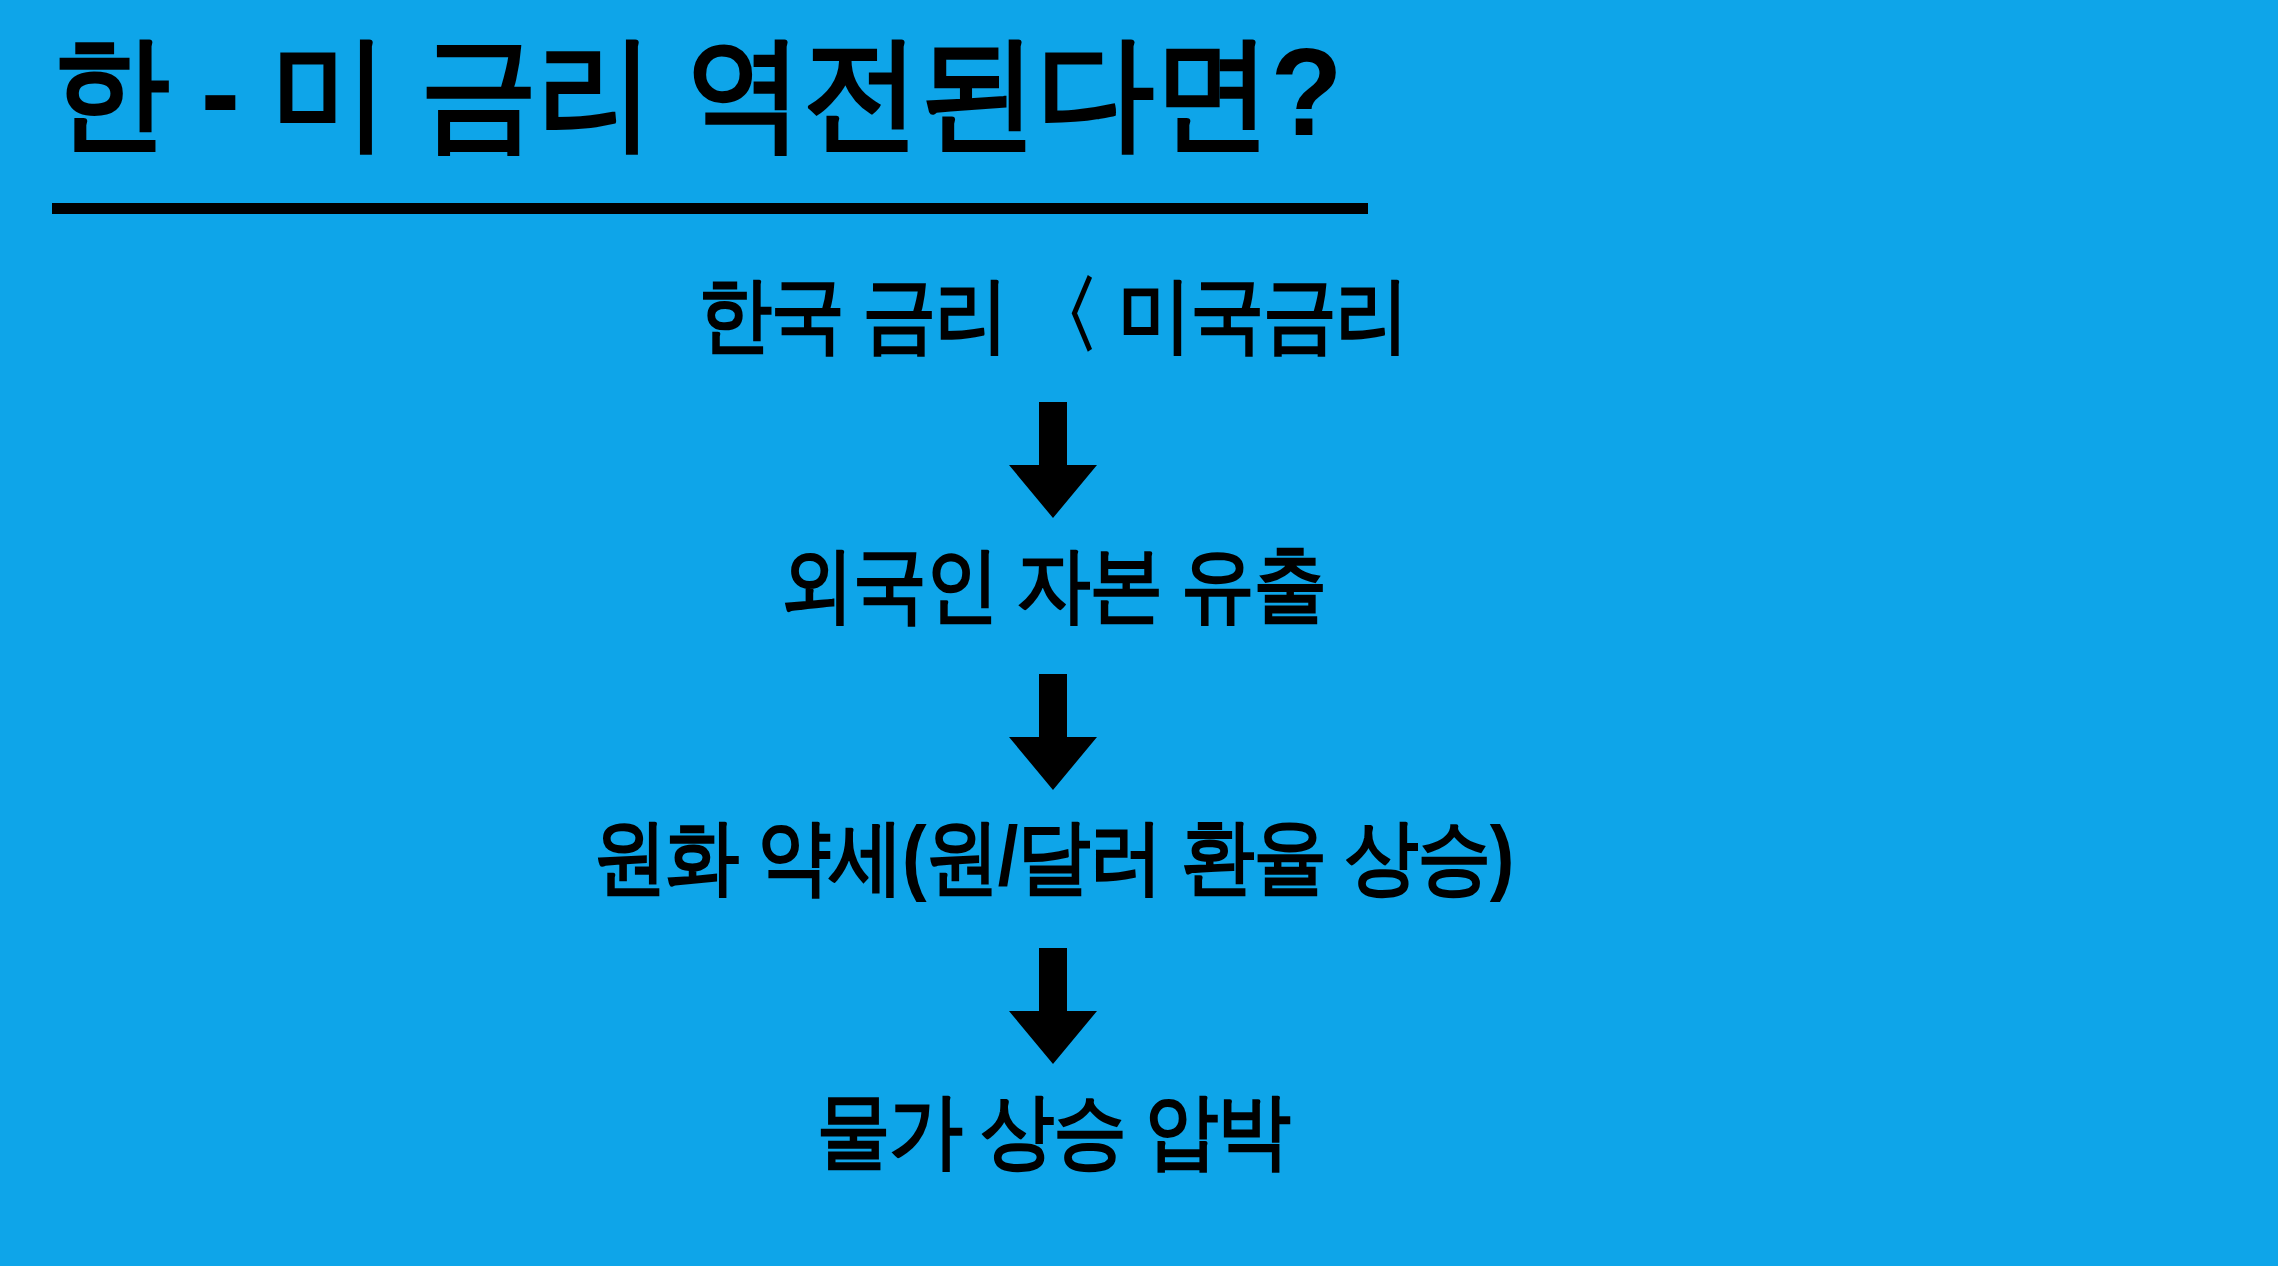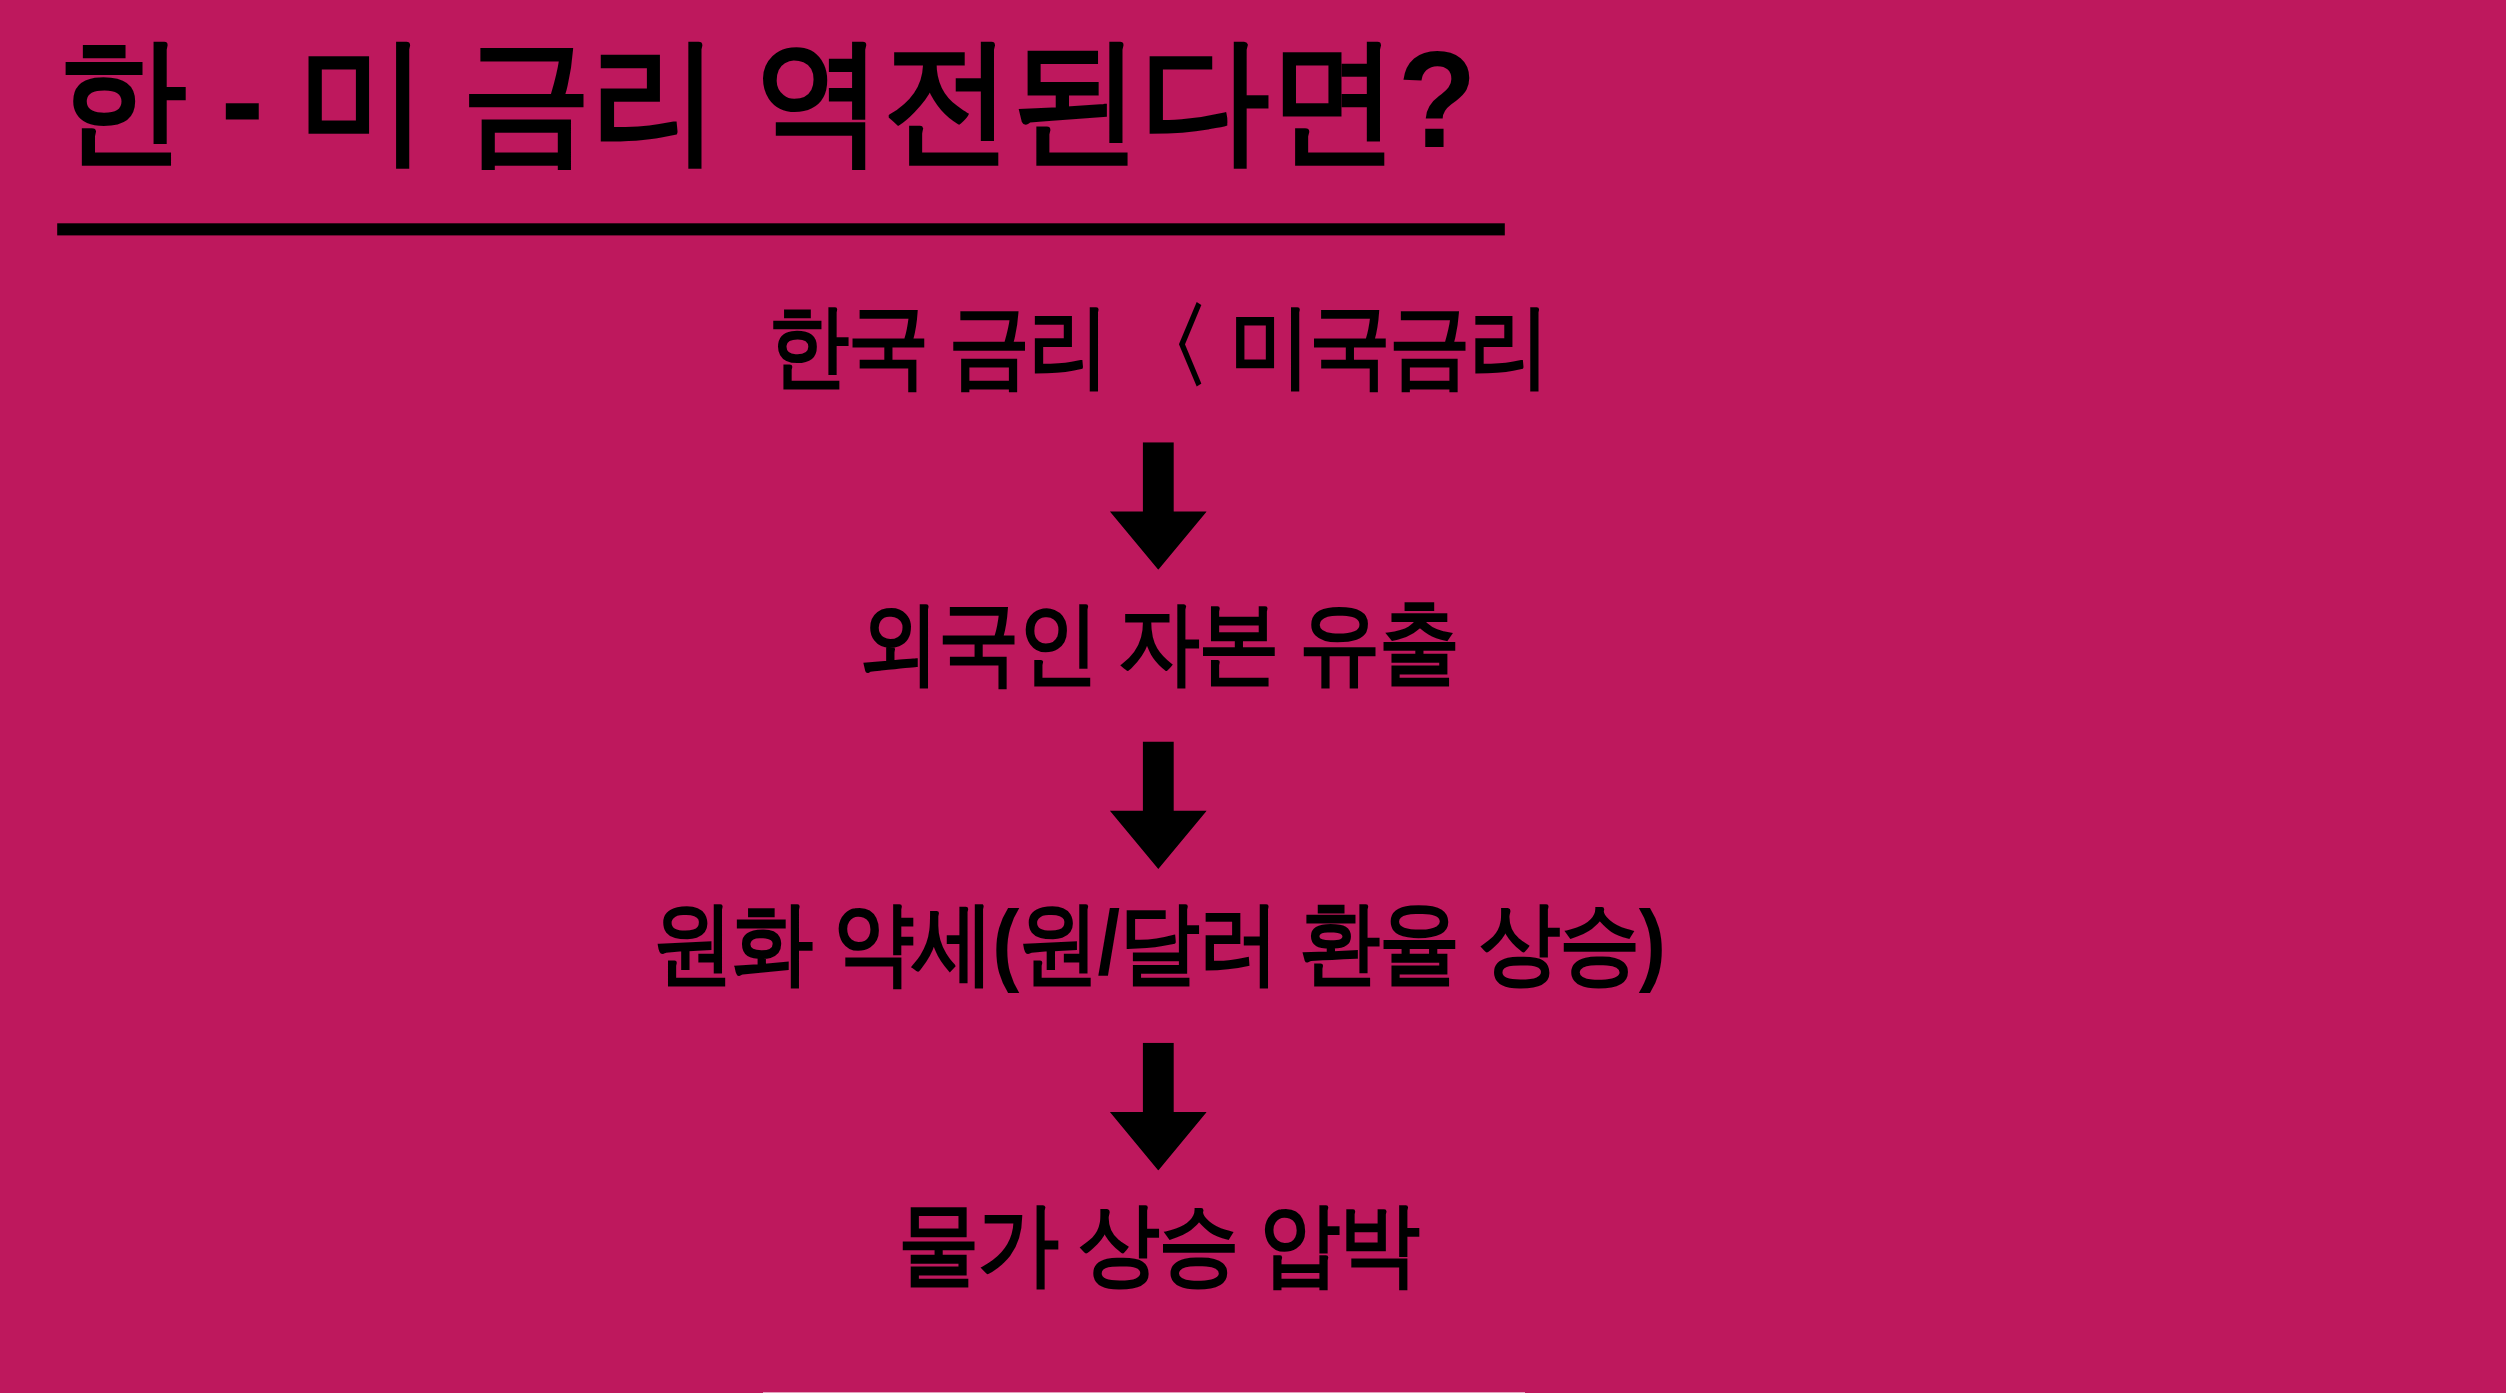--- a/index.html
+++ b/index.html
@@ -10,21 +10,21 @@
   }
   body {
     font-family: "Liberation Sans", "DejaVu Sans", sans-serif;
     color: #000000;
   }
 
   #slide {
     position: relative;
     width: 2278px;
     height: 1266px;
-    background: #be185d;
+    background: #0ea5e9;
     overflow: hidden;
   }
 
   
   .title-block {
     position: absolute;
     left: 52px;
     top: 18px;
     width: 1400px;
   }

